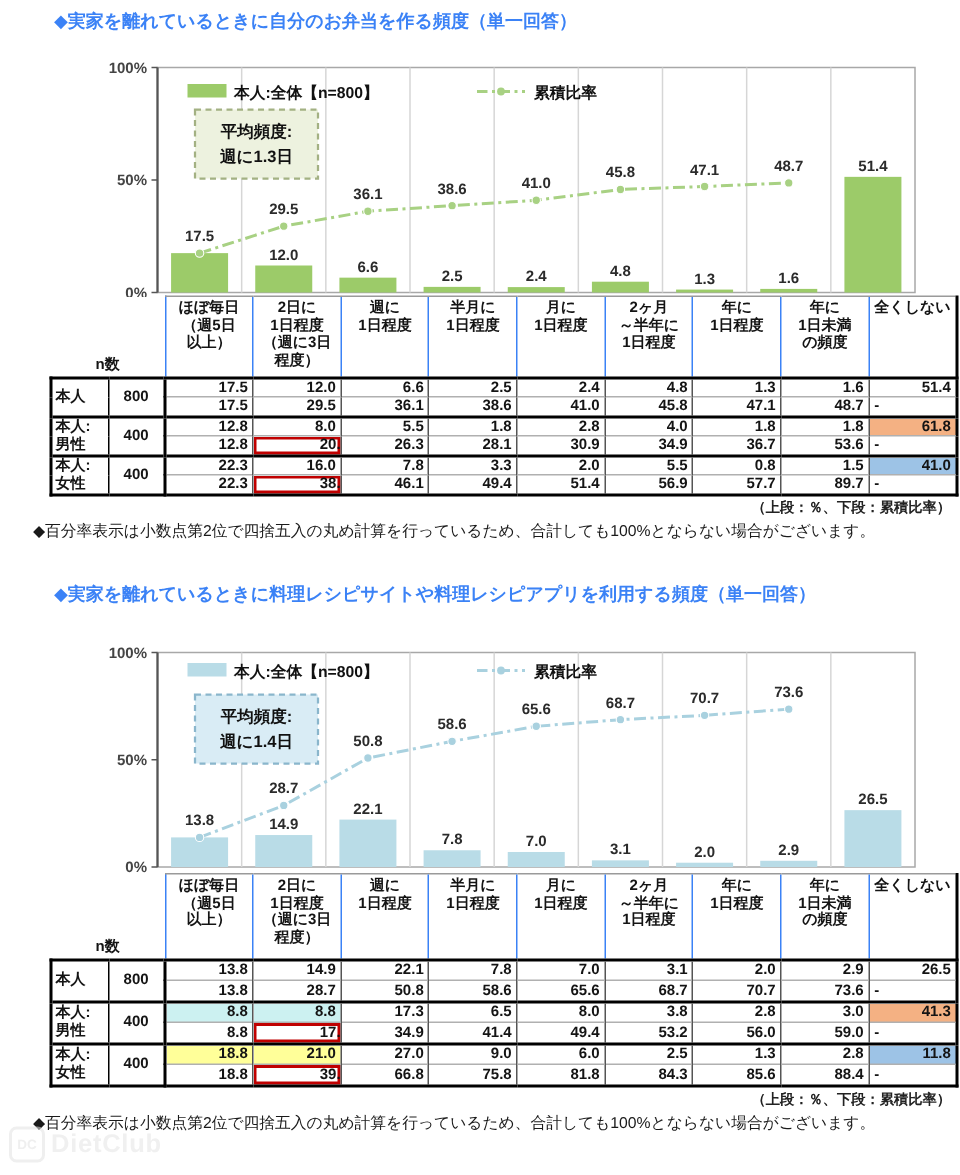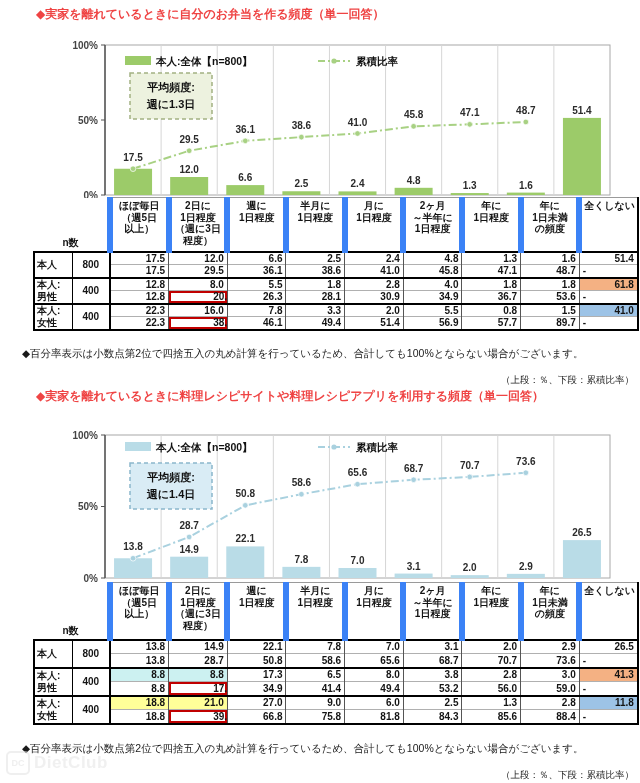--- a/index.html
+++ b/index.html
@@ -1,34 +1,34 @@
 <!DOCTYPE html>
 <html><head>
 <meta charset="utf-8">
 <style>
   html,body{margin:0;padding:0;}
   body{width:640px;height:783px;background:#fff;font-family:"Liberation Sans","DejaVu Sans",sans-serif;position:relative;overflow:hidden;}
   .page{position:absolute;left:0;top:0;width:640px;height:783px;background:#fff;}
-  .sec-title{position:absolute;left:36px;font-size:12px;font-weight:700;color:#ef4444;letter-spacing:0;}
+  .sec-title{position:absolute;left:36px;font-size:12px;font-weight:700;color:#3b82f6;letter-spacing:0;}
   .chart-svg{position:absolute;left:0;width:640px;}
   .dtab{position:absolute;left:33px;width:604px;border-collapse:collapse;table-layout:fixed;}
   .dtab th,.dtab td{font-size:10px;color:#141414;padding:0;overflow:hidden;}
   .dtab .corner{border:none;vertical-align:bottom;font-weight:700;padding-bottom:1px;background:#fff;}
-  .dtab .cat{border-left:6px solid #3b82f6;border-top:1px solid #9a9a9a;border-bottom:2px solid #000;vertical-align:top;text-align:center;font-weight:700;line-height:1.15;padding-top:2px;white-space:pre-line;background:#fff;}
+  .dtab .cat{border-left:1px solid #3b82f6;border-top:1px solid #9a9a9a;border-bottom:2px solid #000;vertical-align:top;text-align:center;font-weight:700;line-height:1.15;padding-top:2px;white-space:pre-line;background:#fff;}
   .dtab .cat.last{border-right:2px solid #000;}
   .dtab .rlabel{border-left:2px solid #000;border-right:1px solid #000;font-weight:700;text-align:left;padding-left:2px;white-space:pre-line;line-height:1.15;vertical-align:middle;}
   .dtab .ncell{border-right:2px solid #000;text-align:center;font-weight:700;vertical-align:middle;}
   .dtab td.v{border-left:1px solid #555;text-align:right;padding-right:3px;font-weight:700;}
   .dtab td.v.last{border-right:2px solid #000;}
   .dtab tr.pct td,.dtab tr.pct th{border-top:2px solid #000;}
   .dtab tr.cum td{border-top:1px solid #b0b0b0;}
   .dtab tr.grp-end td,.dtab .bot{border-bottom:2px solid #000;}
   .dtab td.dash{text-align:left;padding-left:3px;padding-right:0;}
   .dtab td.redbox{box-shadow:inset 0 0 0 2px #c00000;padding-left:44px;}
-  .tnote{position:absolute;right:6px;font-size:9.5px;font-weight:400;color:#222;margin-top:42px;}
+  .tnote{position:absolute;right:6px;font-size:9.5px;font-weight:700;color:#222;}
   .fnote{position:absolute;left:22px;font-size:10.5px;font-weight:400;color:#1a1a1a;}
   .watermark{position:absolute;left:6px;top:751px;display:flex;align-items:center;gap:4px;opacity:.55;}
   .wm-logo{width:20px;height:20px;border:2px solid #e2e2e2;border-radius:5px;color:#e2e2e2;font-size:9px;font-weight:700;display:flex;align-items:center;justify-content:center;}
   .wm-name{font-size:17px;font-weight:700;color:#e4e4e4;letter-spacing:.5px;}
   text{font-family:"Liberation Sans","DejaVu Sans",sans-serif;}
 </style>
 </head>
 <body>
 
 <div class="page">

